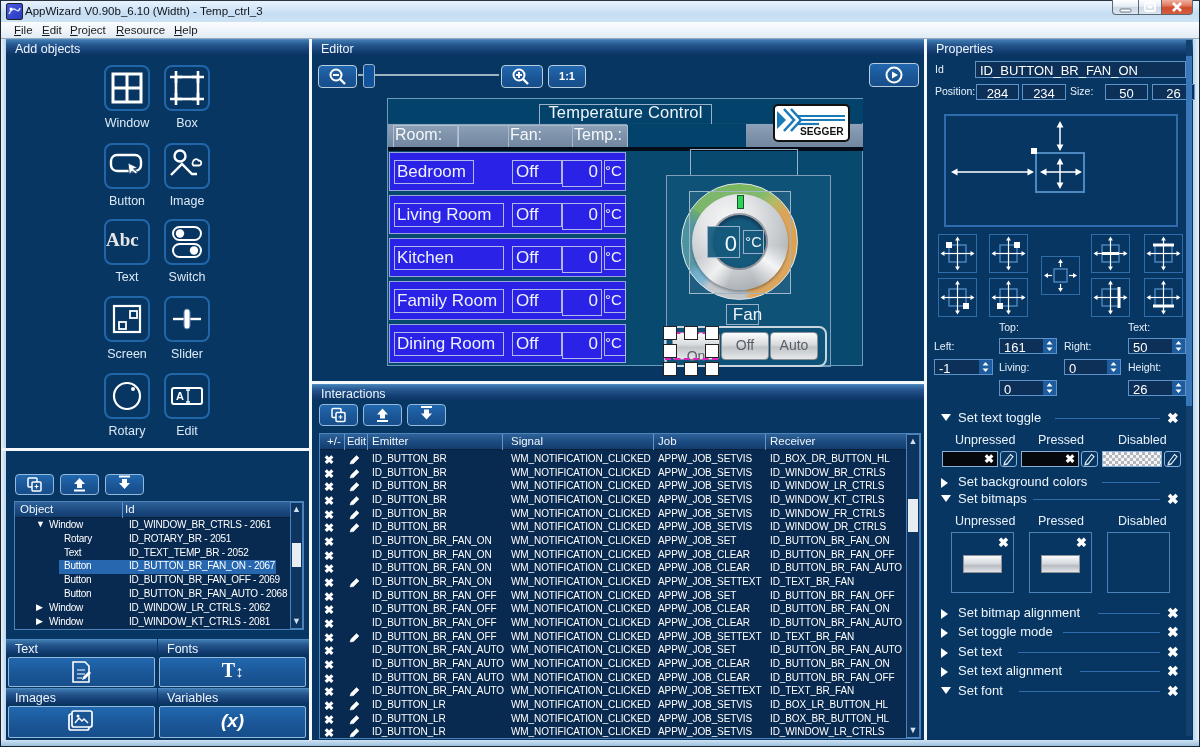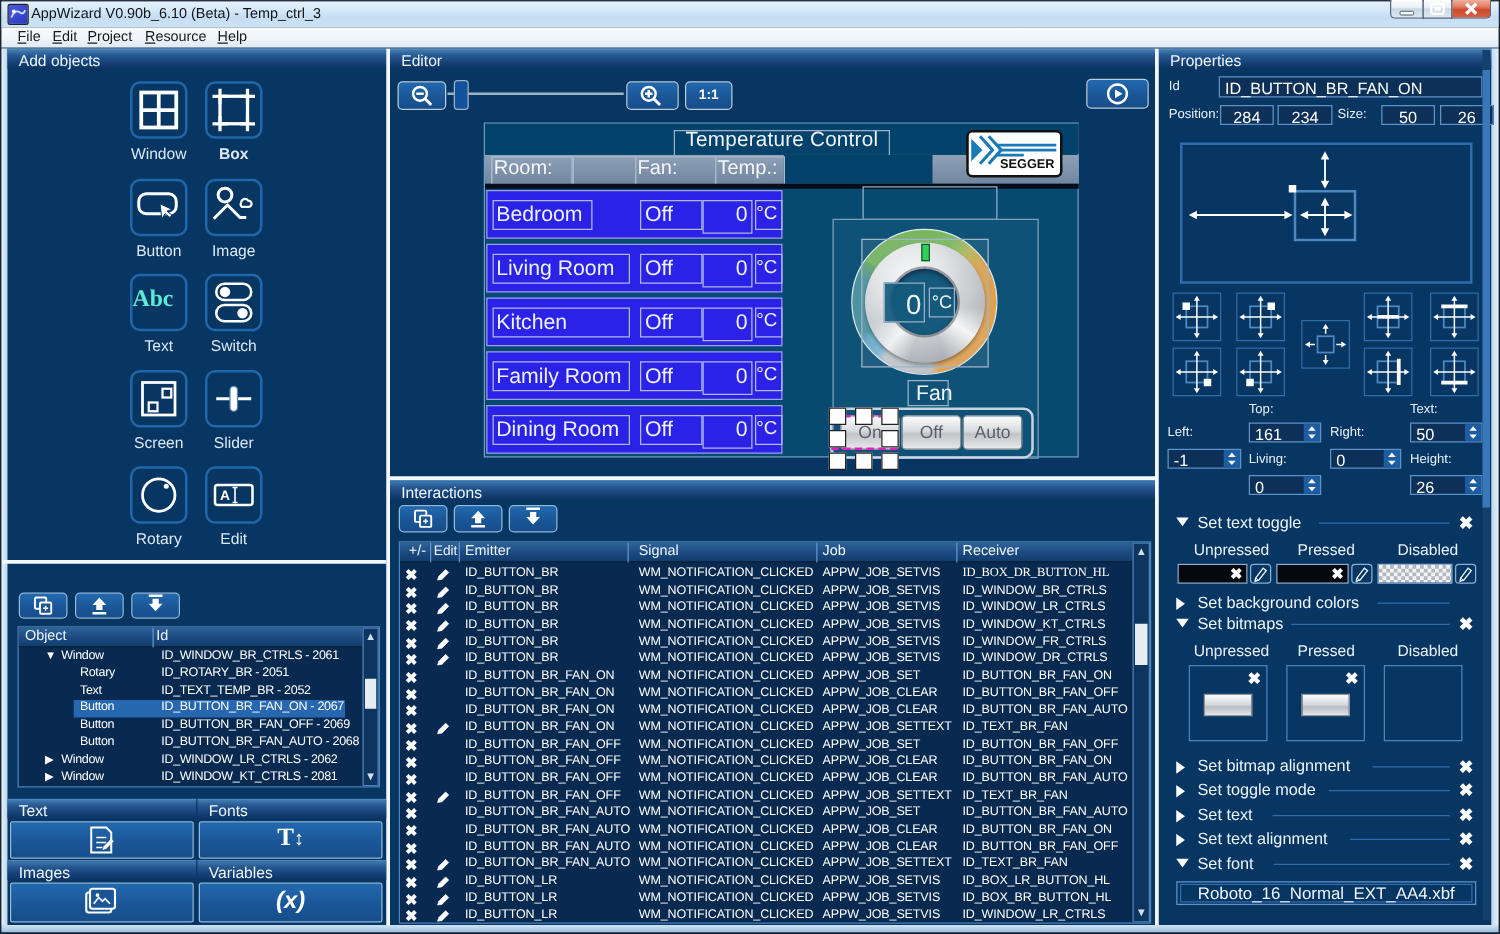--- a/index.html
+++ b/index.html
@@ -58,21 +58,21 @@
 </style>
 </head>
 <body>
 <div id="win">
 <div id="titlebar"></div>
 <div id="appicon" class="abs" style="left:6px;top:3px;width:15px;height:15px;background:linear-gradient(135deg,#4a5ae0,#2a3ac0);border:1px solid #222;border-radius:2px;">
 <svg width="15" height="15" viewBox="0 0 15 15">
         <path d="M2 10 Q5 3 9 6 Q12 8 13 4" stroke="#cfe0ff" stroke-width="1.5" fill="none"></path>
         <circle cx="4" cy="5" r="1.5" fill="#fff"></circle>
       </svg></div>
-<div id="titletext">AppWizard V0.90b_6.10 (Beta) - Temp_ctrl_3</div>
+<div id="titletext">AppWizard V0.90b_6.10 (Width) - Temp_ctrl_3</div>
 <div class="capbtn" style="left:1112px;width:27px;border-radius:0 0 0 4px;"><svg width="25" height="14">
         <rect x="7" y="9" width="11" height="3" rx="1" fill="#fff" stroke="#4a5a6a" stroke-width="0.8"></rect>
       </svg></div>
 <div class="capbtn" style="left:1138px;width:24px;"><svg width="22" height="14">
         <rect x="6" y="3" width="10" height="8" rx="1.5" fill="none" stroke="#fff" stroke-width="1.8"></rect>
         <rect x="8.5" y="5.5" width="5" height="3" fill="#fff"></rect>
       </svg></div>
 <div class="capbtn" id="closebtn" style="left:1161px;width:32px;border-radius:0 0 4px 0;"><svg width="30" height="14">
         <path d="M11 3 L19 11 M19 3 L11 11" stroke="#fff" stroke-width="2.6"></path>
       </svg></div>
@@ -104,34 +104,34 @@
 
 <div class="tool" style="left:104px;top:65px;"><svg width="42" height="42" viewBox="0 0 42 42">
         <rect x="7" y="7" width="28" height="28" fill="none" stroke="#fff" stroke-width="3"></rect>
         <path d="M21 7 V35 M7 21 H35" stroke="#fff" stroke-width="3"></path>
       </svg></div>
 <div class="toollbl" style="left:87px;top:116px;">Window</div>
 <div class="tool" style="left:164px;top:65px;"><svg width="42" height="42" viewBox="0 0 42 42">
         <rect x="10" y="10" width="22" height="22" fill="none" stroke="#fff" stroke-width="2.6"></rect>
         <path d="M10 4 V16 M32 4 V16 M10 26 V38 M32 26 V38 M4 10 H16 M26 10 H38 M4 32 H16 M26 32 H38" stroke="#fff" stroke-width="2.6"></path>
       </svg></div>
-<div class="toollbl" style="left:147px;top:116px;font-weight:bold;">Box</div>
+<div class="toollbl" style="left:147px;top:116px;">Box</div>
 <div class="tool" style="left:104px;top:143px;"><svg width="42" height="42" viewBox="0 0 42 42">
         <rect x="5" y="10" width="30" height="16" rx="6" fill="none" stroke="#fff" stroke-width="2.4"></rect>
         <path d="M22 18 l 1.5 12 2.5-4 4 3 1.5-2 -4-3 4-1.5 z" fill="#fff" stroke="#0a3765" stroke-width="0.8"></path>
       </svg></div>
 <div class="toollbl" style="left:87px;top:194px;">Button</div>
 <div class="tool" style="left:164px;top:143px;"><svg width="42" height="42" viewBox="0 0 42 42">
         <circle cx="14" cy="11" r="5.5" fill="none" stroke="#fff" stroke-width="2.4"></circle>
         <path d="M5 30 L16 19 L26 29 L31 29" fill="none" stroke="#fff" stroke-width="2.4"></path>
         <path d="M27 17 a3 3 0 0 1 5.5 -1.5 a2.5 2.5 0 0 1 0.5 5 h-5.5 a2.5 2.5 0 0 1 -0.5 -3.5" fill="none" stroke="#fff" stroke-width="1.8"></path>
       </svg></div>
 <div class="toollbl" style="left:147px;top:194px;">Image</div>
 <div class="tool" style="left:104px;top:219px;">
-      <div style="position:absolute;left:0;top:8px;width:28px;text-align:center;font-size:19px;font-weight:bold;color:#5eead4;font-family:'Liberation Serif',serif;">Abc</div>
+      <div style="position:absolute;left:0;top:8px;width:28px;text-align:center;font-size:19px;font-weight:bold;color:#e5e5e5;font-family:'Liberation Serif',serif;">Abc</div>
     </div>
 <div class="toollbl" style="left:87px;top:270px;">Text</div>
 <div class="tool" style="left:164px;top:219px;"><svg width="42" height="42" viewBox="0 0 42 42">
         <rect x="7" y="6" width="28" height="13" rx="6.5" fill="none" stroke="#fff" stroke-width="2"></rect>
         <circle cx="14" cy="12.5" r="4.2" fill="#fff"></circle>
         <rect x="7" y="23" width="28" height="13" rx="6.5" fill="none" stroke="#fff" stroke-width="2"></rect>
         <circle cx="28" cy="29.5" r="4.2" fill="#fff"></circle>
       </svg></div>
 <div class="toollbl" style="left:147px;top:270px;">Switch</div>
 <div class="tool" style="left:104px;top:296px;"><svg width="42" height="42" viewBox="0 0 42 42">
@@ -354,21 +354,21 @@
 <div class="abs" style="left:338px;top:205px;width:31px;height:19px;border:1px solid #9ab0c8;"></div>
   <div class="abs" style="left:278px;top:206px;width:163px;text-align:center;font-size:17px;color:#eef4fa;">Fan</div>
   <div class="abs" style="left:276px;top:227px;width:159px;height:37px;border:2px solid #c8d4de;border-radius:8px;"></div>
   <div class="abs" style="left:333px;top:233px;width:46px;height:26px;border-radius:4px;border:1px solid #888f96;background:linear-gradient(180deg,#fbfcfd,#d8dbde 45%,#c0c4c8 55%,#e6e8ea);">
         <div style="position:absolute;width:100%;top:4px;text-align:center;font-size:14px;color:#5a6068;">Off</div>
       </div>
   <div class="abs" style="left:382px;top:233px;width:46px;height:26px;border-radius:4px;border:1px solid #888f96;background:linear-gradient(180deg,#fbfcfd,#d8dbde 45%,#c0c4c8 55%,#e6e8ea);">
         <div style="position:absolute;width:100%;top:4px;text-align:center;font-size:14px;color:#5a6068;">Auto</div>
       </div>
   <div class="abs" style="left:284px;top:233px;width:46px;height:26px;border-radius:4px;border:1px solid #888f96;background:linear-gradient(180deg,#fbfcfd,#d8dbde 45%,#c0c4c8 55%,#e6e8ea);">
-        <div style="position:absolute;width:100%;top:4px;text-align:center;font-size:14px;color:#5a6068;">On</div>
+        <div style="position:absolute;width:100%;top:15px;text-align:center;font-size:14px;color:#5a6068;">On</div>
       </div>
 <div class="abs" style="left:277px;top:233px;width:53px;height:0;border-top:2px dashed #e020c0;"></div>
 <div class="abs" style="left:277px;top:259px;width:53px;height:0;border-top:2px dashed #e020c0;"></div>
       <div class="abs" style="left:275px;top:227px;width:14px;height:14px;background:#fff;border:1px solid #222;box-sizing:border-box;"></div>
       <div class="abs" style="left:296px;top:227px;width:14px;height:14px;background:#fff;border:1px solid #222;box-sizing:border-box;"></div>
       <div class="abs" style="left:317px;top:227px;width:14px;height:14px;background:#fff;border:1px solid #222;box-sizing:border-box;"></div>
       <div class="abs" style="left:275px;top:245px;width:14px;height:14px;background:#fff;border:1px solid #222;box-sizing:border-box;"></div>
       <div class="abs" style="left:317px;top:245px;width:14px;height:14px;background:#fff;border:1px solid #222;box-sizing:border-box;"></div>
       <div class="abs" style="left:275px;top:263px;width:14px;height:14px;background:#fff;border:1px solid #222;box-sizing:border-box;"></div>
       <div class="abs" style="left:296px;top:263px;width:14px;height:14px;background:#fff;border:1px solid #222;box-sizing:border-box;"></div>
@@ -421,21 +421,21 @@
 <div style="position:absolute;left:445px;top:0;width:1px;height:16px;background:#5d97d2;"></div>
 <div id="irows" style="position:absolute;left:0;top:19px;right:14px;bottom:0;overflow:hidden;">
         <div class="trow" style="top:0px;">
           <span style="left:4px;font-size:12px;font-weight:bold;">✖</span>
           <svg width="13" height="12" viewBox="0 0 13 12" style="position:absolute;left:28px;top:1px;">
             <path d="M2 10 L3 7 L8.5 1.5 L11 4 L5.5 9.5 Z M3 7 L5.5 9.5" fill="#fff" stroke="#fff" stroke-width="0.5"></path>
           </svg>
           <span style="left:52px;">ID_BUTTON_BR</span>
           <span style="left:191px;">WM_NOTIFICATION_CLICKED</span>
           <span style="left:338px;">APPW_JOB_SETVIS</span>
-          <span style="left:450px;font-family:Liberation Serif, serif;">ID_BOX_DR_BUTTON_HL</span>
+          <span style="left:450px;">ID_BOX_DR_BUTTON_HL</span>
         </div>
 <div class="trow" style="top:14px;">
           <span style="left:4px;font-size:12px;font-weight:bold;">✖</span>
           <svg width="13" height="12" viewBox="0 0 13 12" style="position:absolute;left:28px;top:1px;">
             <path d="M2 10 L3 7 L8.5 1.5 L11 4 L5.5 9.5 Z M3 7 L5.5 9.5" fill="#fff" stroke="#fff" stroke-width="0.5"></path>
           </svg>
           <span style="left:52px;">ID_BUTTON_BR</span>
           <span style="left:191px;">WM_NOTIFICATION_CLICKED</span>
           <span style="left:338px;">APPW_JOB_SETVIS</span>
           <span style="left:450px;">ID_WINDOW_BR_CTRLS</span>
@@ -842,19 +842,15 @@
       <div class="sectxt">Set text alignment</div>
       <div class="secline" style="left:150px;width:80px;"></div>
       <div class="secx" style="left:237px;">✖</div>
     </div>
     <div class="secrow" style="top:683px;width:263px;">
       <div class="sectri tri-open"></div>
       <div class="sectxt">Set font</div>
       <div class="secline" style="left:89px;width:141px;"></div>
       <div class="secx" style="left:237px;">✖</div>
     </div>
-    <div class="abs" style="left:941px;top:705px;width:240px;height:19px;border:1px solid #5f93c8;box-sizing:border-box;">
-      <div class="abs" style="left:2px;top:1px;right:2px;bottom:1px;border:1px solid #2f6cad;"></div>
-      <div class="abs" style="left:0;top:1px;width:100%;text-align:center;font-size:13.5px;color:#eef5fc;">Roboto_16_Normal_EXT_AA4.xbf</div>
-    </div>
 <div class="abs" style="left:1186px;top:40px;width:6px;height:696px;background:#12406f;"></div>
 <div class="abs" style="left:1186px;top:56px;width:6px;height:350px;background:#3a77b8;"></div>
 </div>
 
 </body></html>

